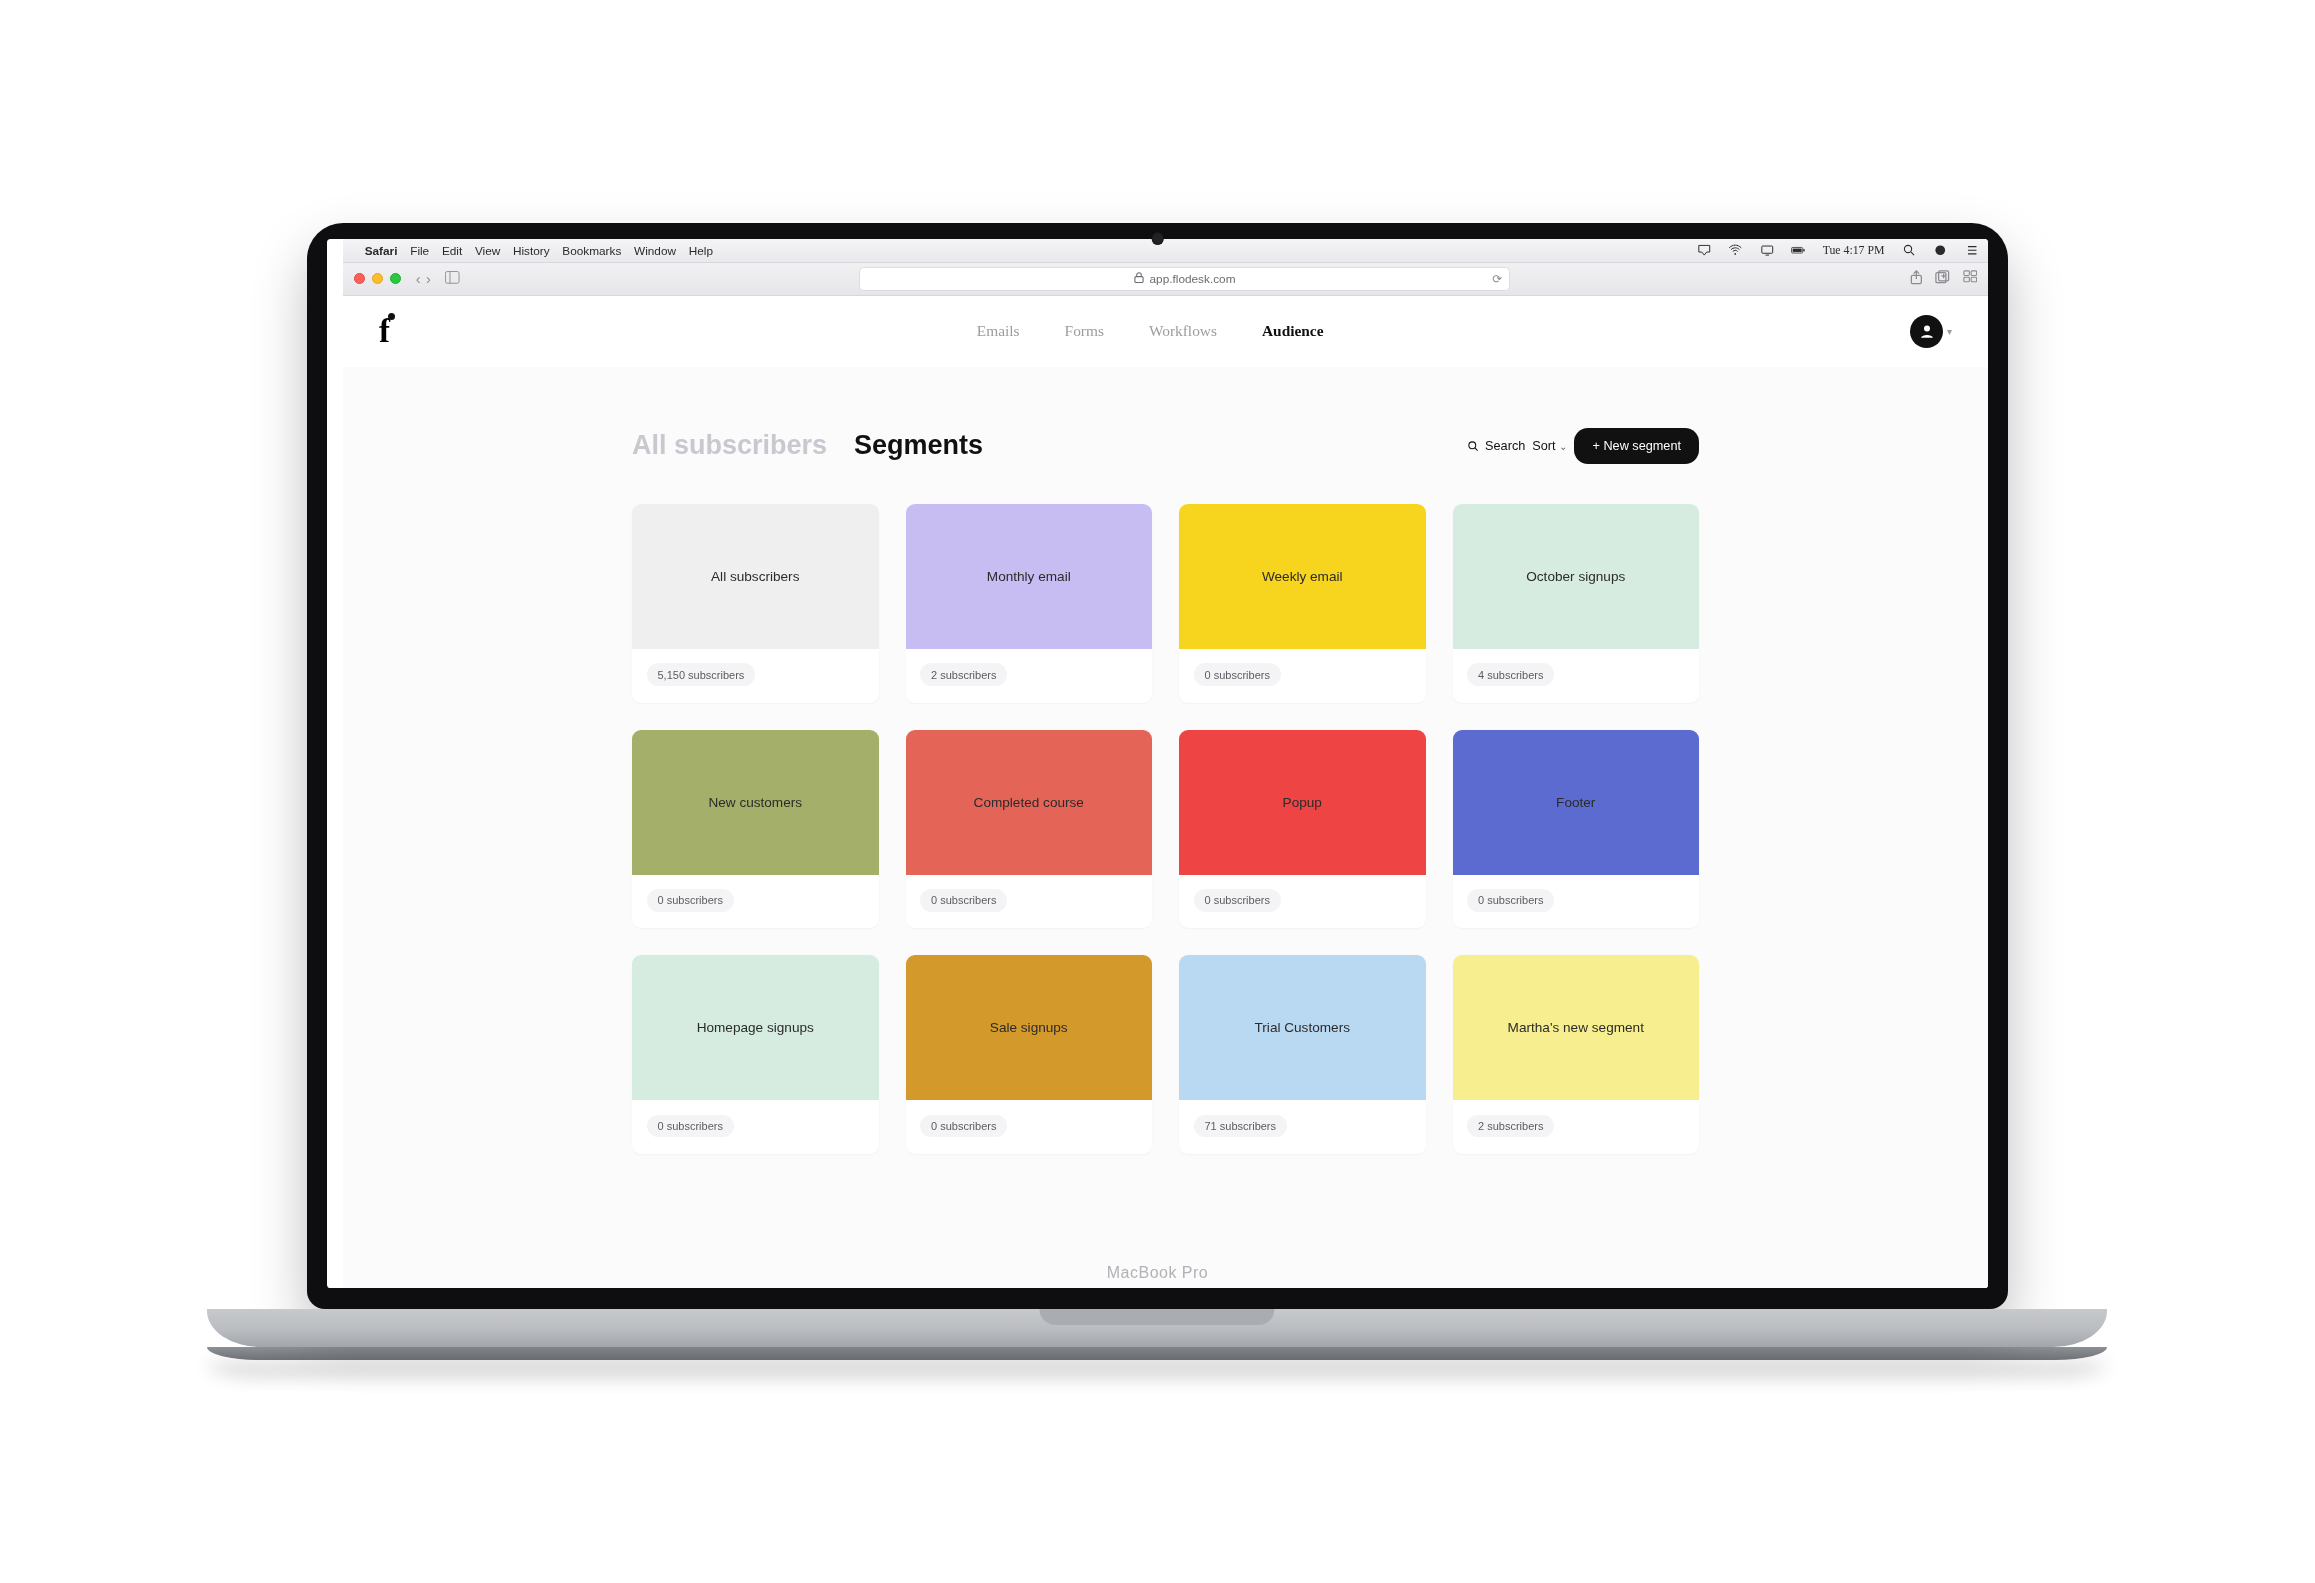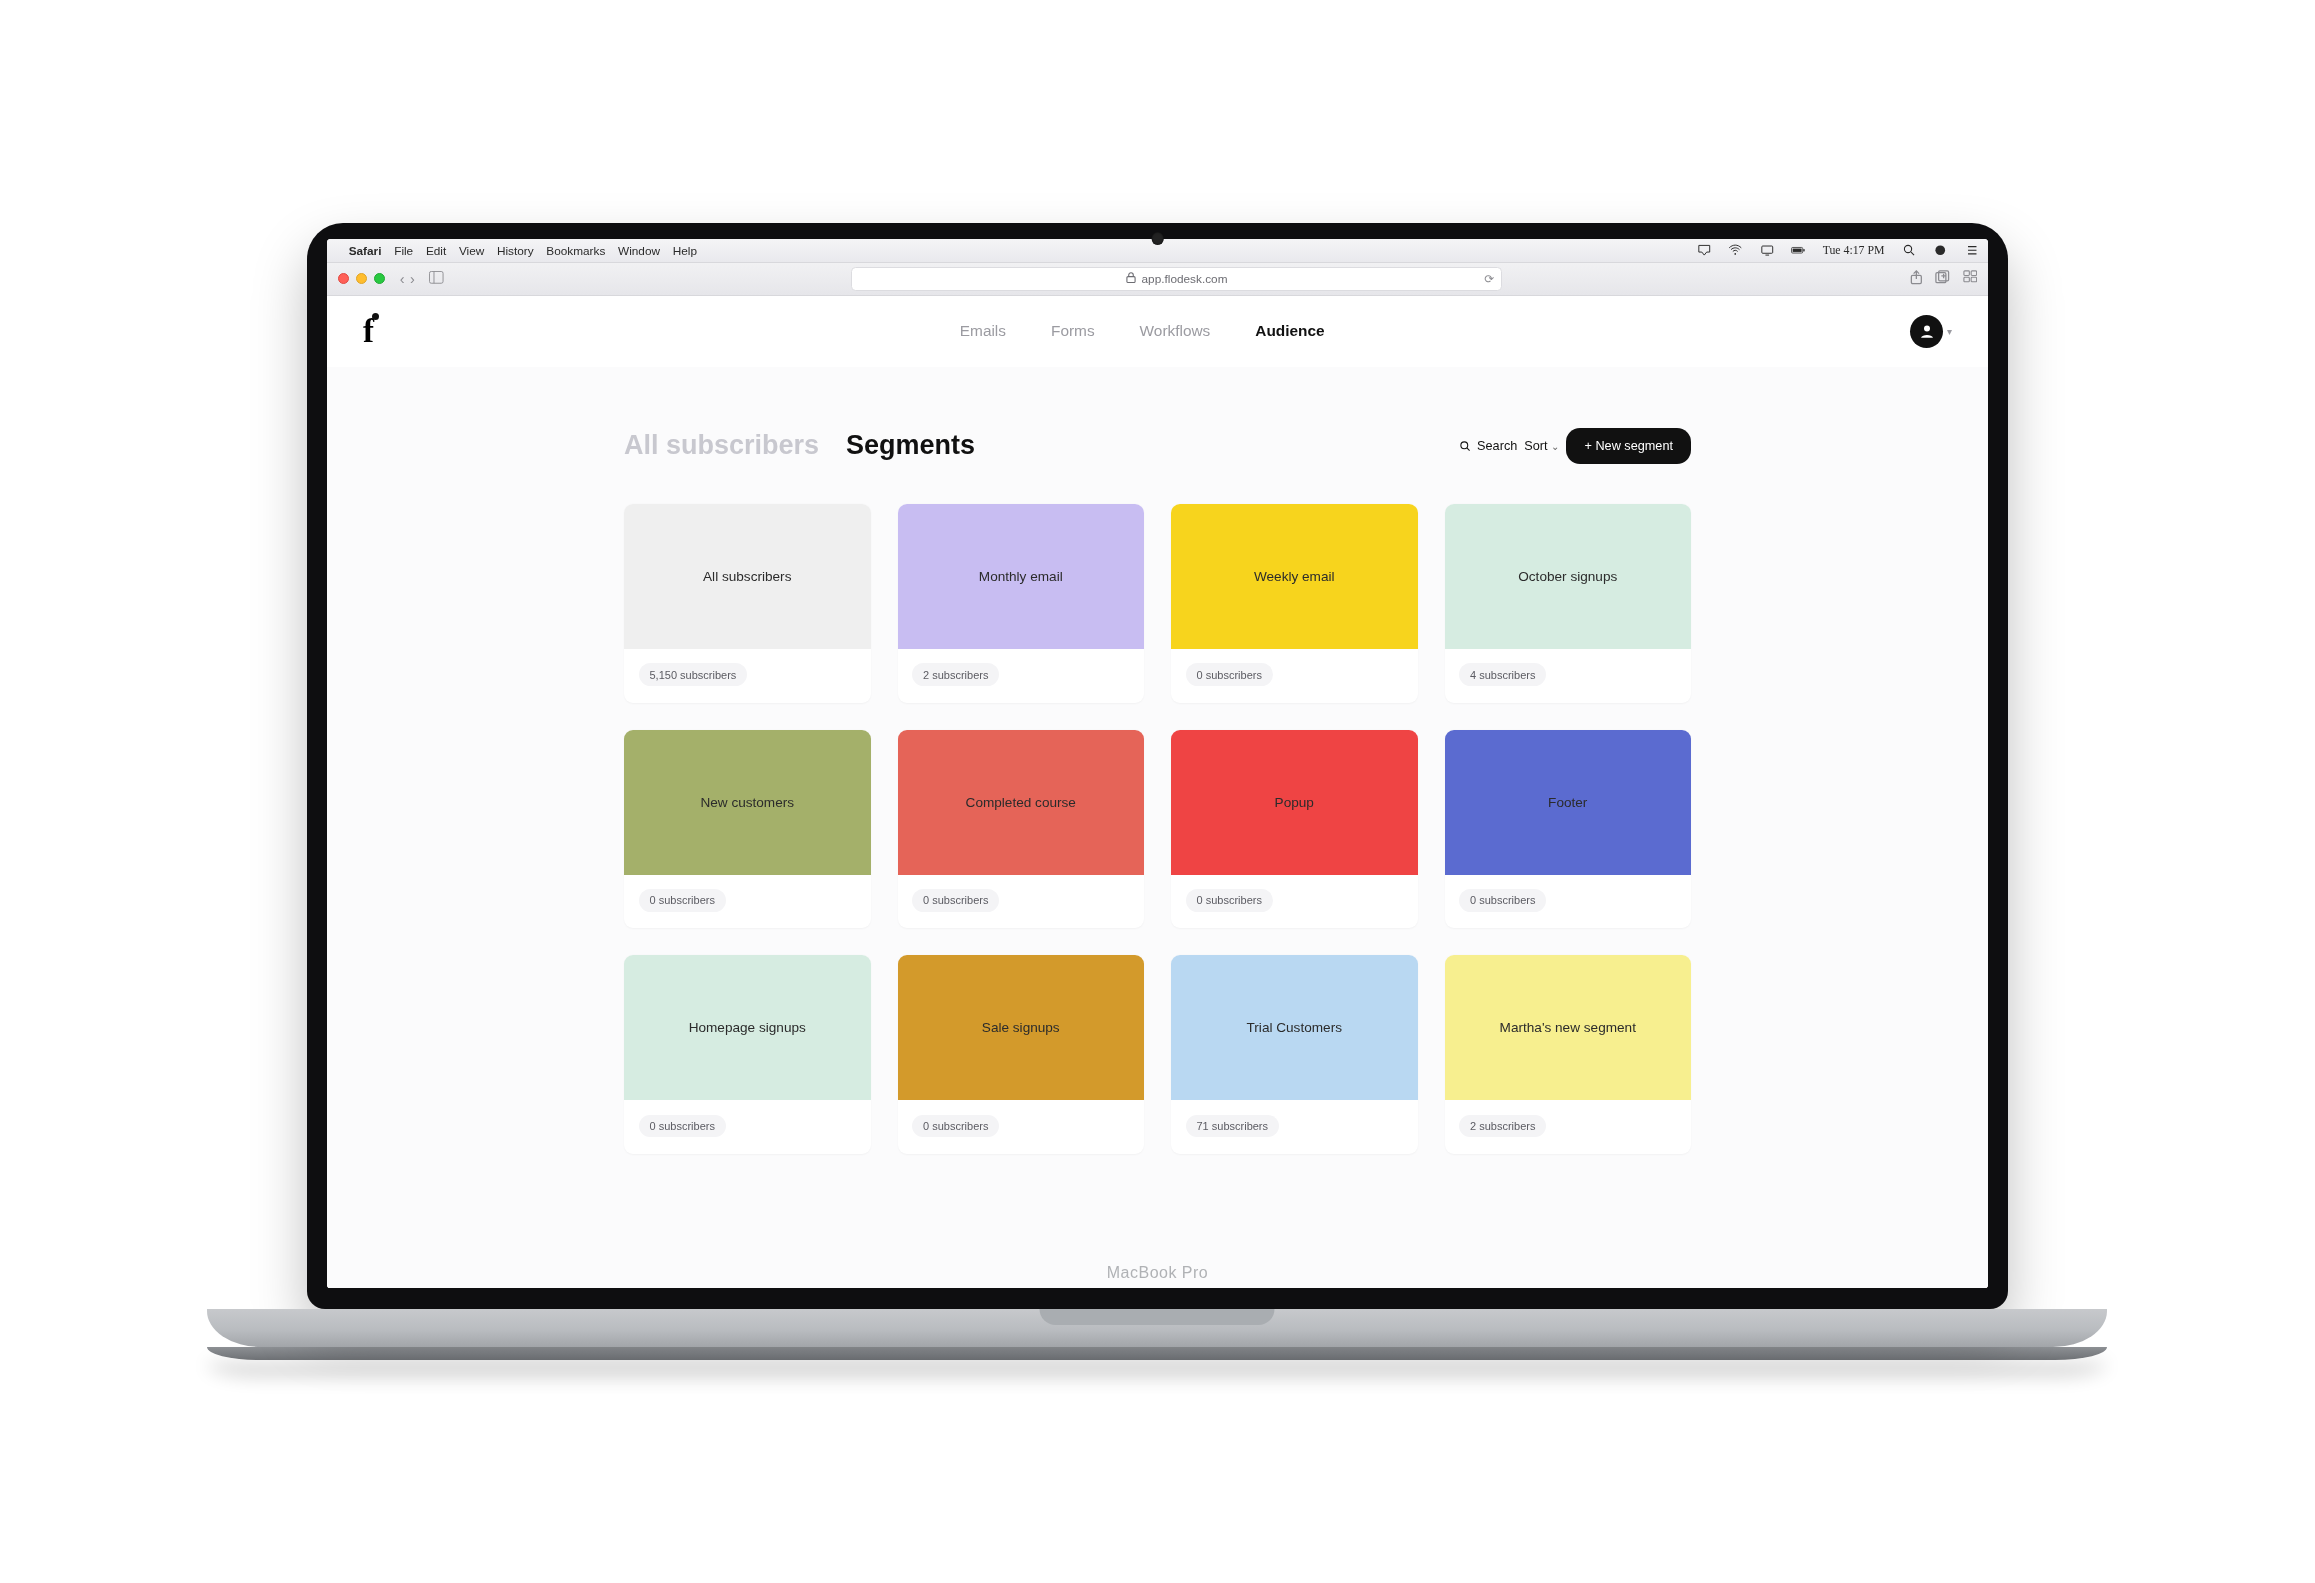--- a/index.html
+++ b/index.html
@@ -33,21 +33,21 @@
     width: 12.7px; height: 12.7px; border-radius: 50%;
     background: #222;
     box-shadow: inset 0 0 1.8px #000;
   }
   .screen {
     width: 100%;
     height: 1049px;
     background: #fff;
     border-radius: 3.6px;
     overflow: hidden;
-    display: flex; flex-direction: column;
+    display: flex; flex-direction: column; padding-left: 16px;
   }
   .hinge {
     width: 1900px;
     margin-left: -100px;
     height: 38px;
     background: linear-gradient(#c7c9cc,#b9bcc0 55%,#a2a5a9);
     border-radius: 0 0 54px 54px / 0 0 36px 36px;
     position: relative;
   }
   .hinge::before {
@@ -144,21 +144,21 @@
     line-height:1;
     position:relative;
   }
   .fd-logo::after{
     content:"";
     position:absolute;
     top:-1.8px; right:-5.4px;
     width:7.2px;height:7.2px;border-radius:50%;
     background:#111;
   }
-  .app-nav { display:flex; gap:45px; font-size:15.4px; color:#9b9ba1; }
+  .app-nav { display:flex; gap:45px; font-size:15.4px; color:#9b9ba1;font-family:Liberation Serif, serif; }
   .app-nav .active { color:#111; font-weight:600; }
   .app-nav span { cursor:pointer; }
   .app-avatar { width:33px; height:33px; border-radius:50%; background:#111; display:flex;align-items:center;justify-content:center;color:#fff;font-size:18px; position:relative;}
   .app-avatar-wrap{display:flex;align-items:center;gap:3.6px;color:#9b9ba1;font-size:10px;}
   .app-body {
     flex:1;
     background:#fbfbfc;
     padding: 45px 0 36px 0;
     overflow:hidden;
   }

